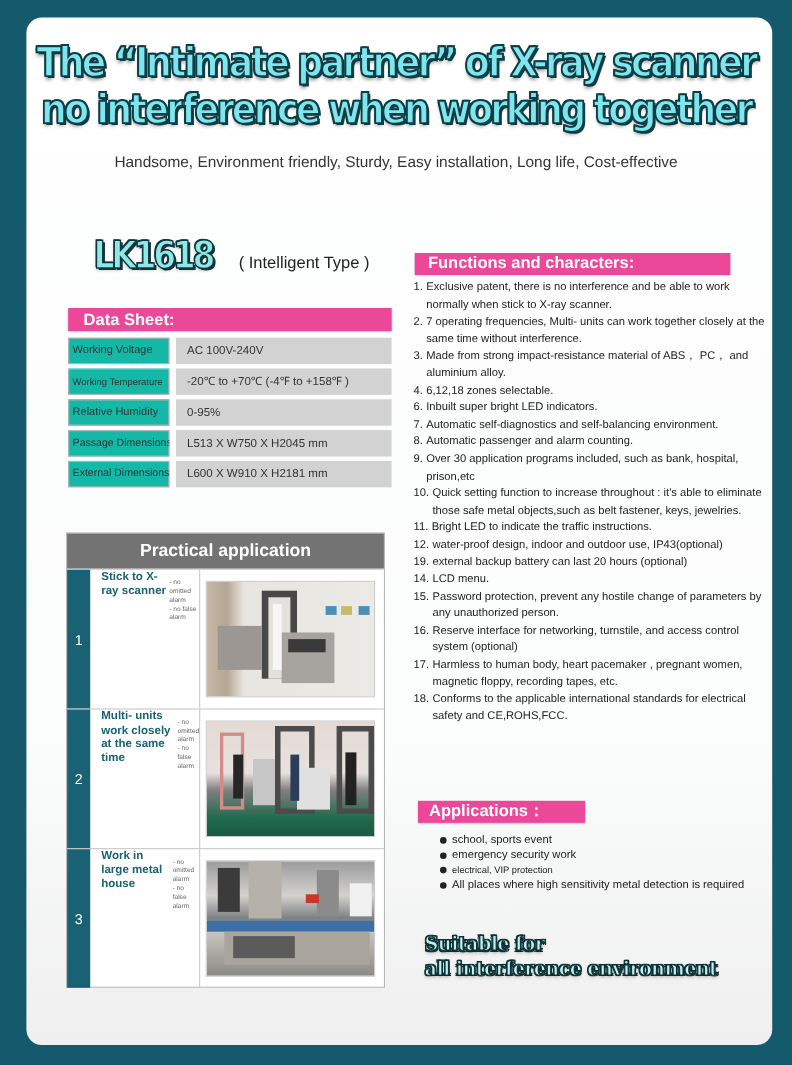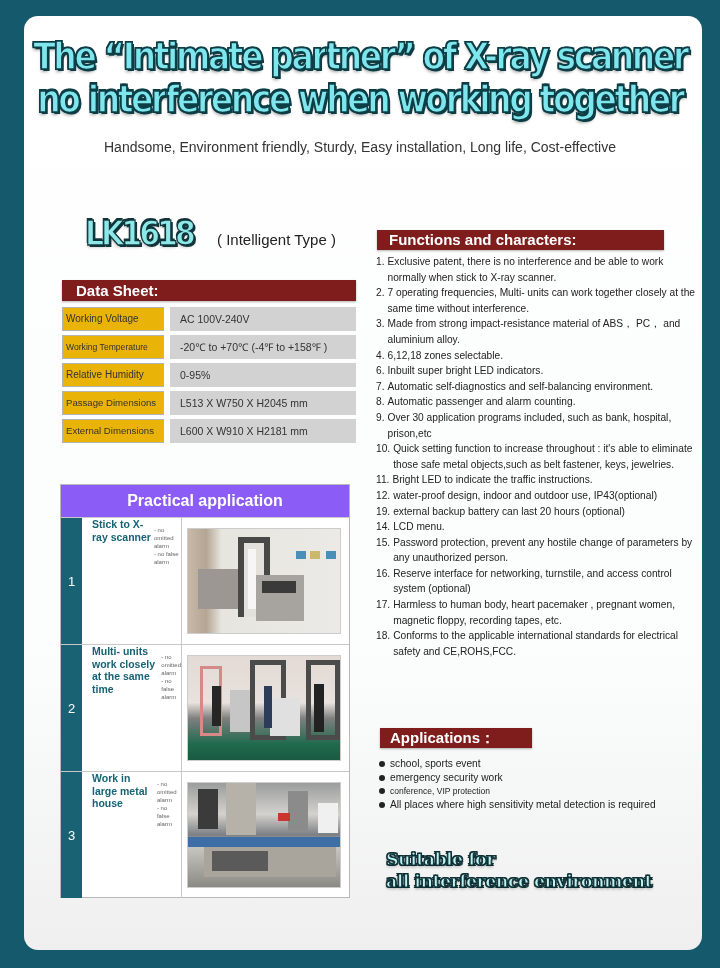--- a/index.html
+++ b/index.html
@@ -43,66 +43,66 @@
     -webkit-text-stroke: 1.2px #12343a;
     text-shadow: 2px 2px 0 #12343a, -1px -1px 0 #12343a, 0 2px 3px rgba(0,0,0,.3);
     transform: scaleY(1.15);
   }
   .model-type {
     position: absolute; left: 217px; top: 231px;
     font-size: 15px; color: #222;
   }
   .bar-header {
     position: absolute;
-    background: #7f1d1d;
+    background: #ec4899;
     color: #fff; font-weight: bold;
     box-shadow: 0 1px 2px rgba(0,0,0,.3);
   }
   .ds-header { left: 62px; top: 280px; width: 294px; height: 21px; font-size: 15px; line-height: 21px; padding-left: 14px; }
   .fc-header { left: 377px; top: 230px; width: 287px; height: 20px; font-size: 15px; line-height: 20px; padding-left: 12px; }
   .ap-header { left: 380px; top: 728px; width: 152px; height: 20px; font-size: 15px; line-height: 20px; padding-left: 10px; }
   .ds-table { position: absolute; left: 62px; top: 307px; width: 294px; }
   .ds-row { display: flex; height: 24px; margin-bottom: 4px; }
   .ds-key {
-    width: 102px; background: #eab308; font-size: 10px; color: #333;
+    width: 92px; background: #14b8a6; font-size: 10px; color: #333;
     line-height: 24px; padding-left: 4px; white-space: nowrap; overflow: hidden;
     box-shadow: inset 0 0 0 1px #b3b3b3;
   }
   .ds-val {
     flex: 1; margin-left: 6px; background: #d2d2d2; font-size: 10.5px; color: #333;
     line-height: 24px; padding-left: 10px; white-space: nowrap;
   }
   .fc-list { position: absolute; left: 376px; top: 254px; width: 322px; font-size: 10.2px; color: #222; line-height: 15.6px; }
   .fc-item { display: flex; }
   .fc-num { white-space: nowrap; padding-right: 3px; }
   .fc-text { flex: 1; }
   .pa {
     position: absolute; left: 60px; top: 484px; width: 290px; height: 414px;
     border: 1px solid #b8b8b8; background: #fff;
   }
   .pa-header {
-    height: 32px; background: #8b5cf6; color: #fff; font-weight: bold;
+    height: 32px; background: #737373; color: #fff; font-weight: bold;
     font-size: 16px; line-height: 32px; text-align: center;
   }
   .pa-row { display: flex; height: 127px; border-top: 1px solid #c8c8c8; }
   .pa-row:first-of-type { border-top: none; }
   .pa-num {
     width: 21px; background: #186274; color: #fff; font-size: 13px;
     display: flex; align-items: center; justify-content: center;
   }
   .pa-desc { width: 100px; padding: 0 0 0 10px; display: flex; flex-direction: row; justify-content: center; border-right: 1px solid #c8c8c8; }
   .pa-title { color: #186274; font-weight: bold; font-size: 10.5px; line-height: 12.5px; }
   .pa-notes { margin-top: 8px; font-size: 6px; color: #666; line-height: 8px; }
   .pa-photo-wrap { flex: 1; padding: 10px 8px 10px 5px; }
   .pa-photo { width: 100%; height: 100%; border: 1px solid #ccc; position: relative; overflow: hidden; }
   .photo1 { background: linear-gradient(90deg,#c8b8a8 0%,#b5a593 12%,#e7e5df 22%,#eceae6 100%); }
   .photo2 { background: linear-gradient(180deg,#e3dad5 0%,#e8e1dd 45%,#7f7f7f 60%,#1f6a4d 85%,#1a5a42 100%); }
   .photo3 { background: linear-gradient(180deg,#9b9c9d 0%,#d4d2ce 30%,#7c7f83 50%,#c9c8c3 60%,#8c8a84 100%); }
   .shape { position: absolute; }
-  .ap-list { position: absolute; left: 379px; top: 757px; list-style: none; font-size: 10.2px; color: #222; line-height: 13.8px; }
+  .ap-list { position: absolute; left: 400px; top: 757px; list-style: none; font-size: 10.2px; color: #222; line-height: 13.8px; }
   .ap-list li { display: flex; align-items: center; }
   .ap-list li.small { font-size: 8.5px; }
   .ap-bullet { display: inline-block; width: 6px; height: 6px; border-radius: 50%; background: #222; margin-right: 5px; }
   .suitable {
     position: absolute; left: 386px; top: 848px;
     font-family: "DejaVu Serif", serif; font-weight: bold;
     font-size: 17.5px; line-height: 22px; letter-spacing: -0.6px;
     color: #bff3f3;
     -webkit-text-stroke: 1px #0e2f33;
     text-shadow: 1px 1px 0 #0e2f33, -1px -1px 0 #0e2f33, 1px -1px 0 #0e2f33, -1px 1px 0 #0e2f33, 0 2px 3px rgba(0,0,0,.35);
@@ -298,21 +298,21 @@
   <li>
       <span class="ap-bullet"></span>
       <span>school, sports event</span>
     </li>
   <li>
       <span class="ap-bullet"></span>
       <span>emergency security work</span>
     </li>
   <li class="small">
       <span class="ap-bullet"></span>
-      <span>conference, VIP protection</span>
+      <span>electrical, VIP protection</span>
     </li>
   <li>
       <span class="ap-bullet"></span>
       <span>All places where high sensitivity metal detection is required</span>
     </li>
 </ul>
 
 <div class="suitable">
   <span>Suitable for</span>
   <span>all interference environment</span>

